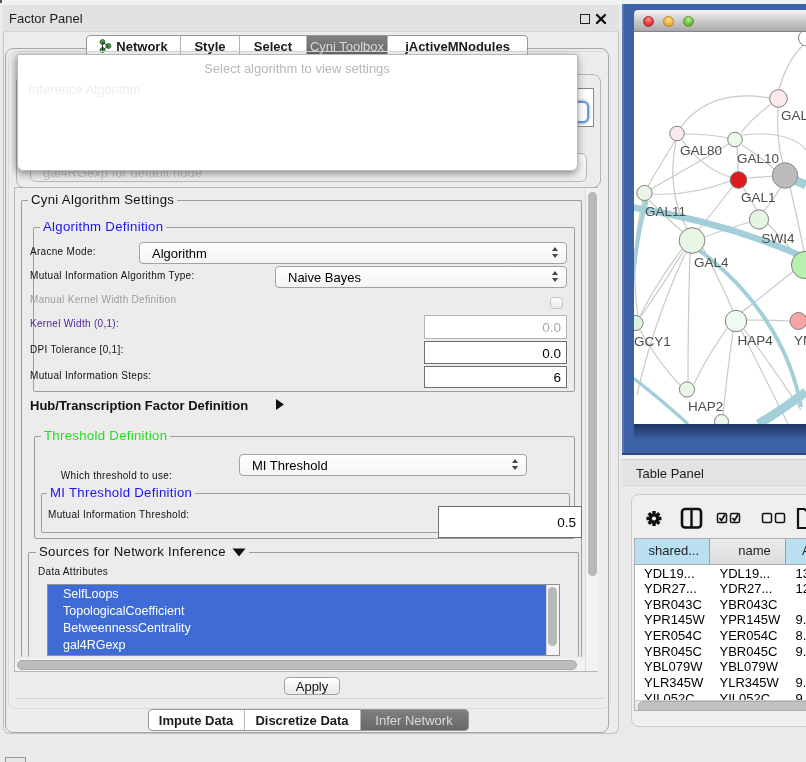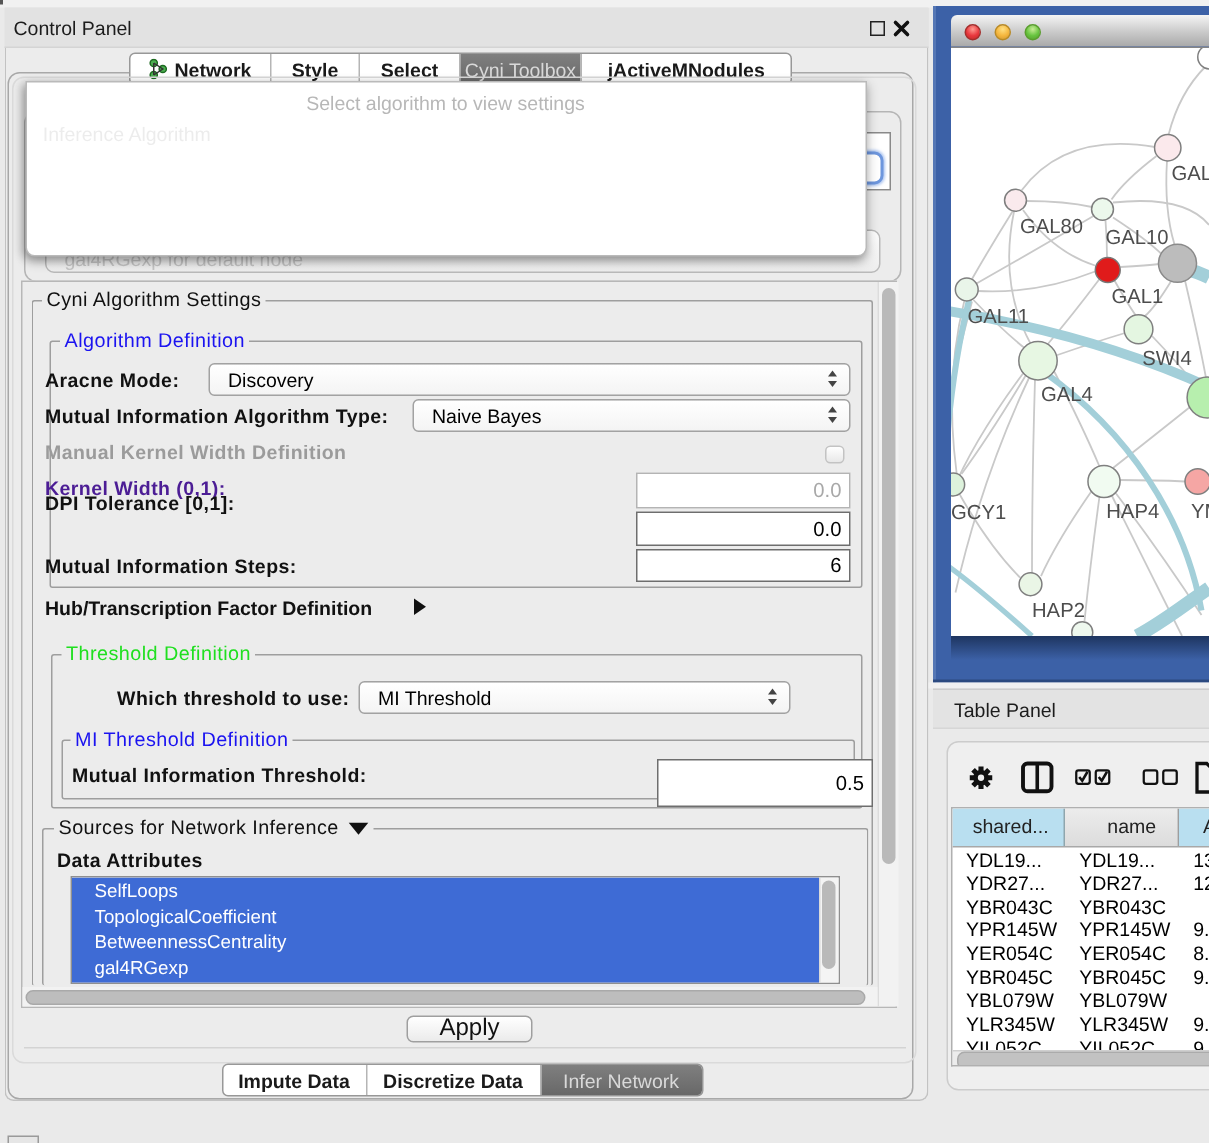--- a/index.html
+++ b/index.html
@@ -1,20 +1,20 @@
 <!DOCTYPE html>
 <html><head>
 <meta charset="utf-8">
 <style>
 html,body{margin:0;padding:0}
 #root{position:relative;width:806px;height:762px;background:#eaeaea;overflow:hidden;
  font-family:"Liberation Sans",sans-serif;font-size:13px;color:#111}
 .abs{position:absolute}
 .b{font-weight:bold}
-.fl{font-weight:bold;font-size:13px;letter-spacing:0.3px}
+.fl{font-weight:normal;font-size:10px;letter-spacing:0.3px}
 .grp{position:absolute;border:1px solid #9e9e9e;border-radius:2px}
 .gtitle{position:absolute;top:-8px;background:#ececec;padding:0 3px;line-height:14px;font-size:13.2px;letter-spacing:0.3px}
 .combo{position:absolute;background:linear-gradient(#ffffff,#f4f4f4);border:1px solid #a2a2a2;border-radius:4px;box-sizing:border-box}
 .combo .txt{position:absolute;left:12px;top:0;bottom:0;display:flex;align-items:center;font-size:13px;color:#000}
 .carr{position:absolute;right:7px;top:50%;margin-top:-6px;width:7px;height:12px}
 .carr i{display:block;width:0;height:0;border-left:3.5px solid transparent;border-right:3.5px solid transparent}
 .carr .u{border-bottom:4.5px solid #444;margin-bottom:2.5px}
 .carr .d{border-top:4.5px solid #444}
 .tf{position:absolute;background:#fff;box-sizing:border-box;text-align:right;font-size:13px}
 .tf span{font-size:13.5px}
@@ -25,21 +25,21 @@
 .seg div.sel{background:linear-gradient(#7f7f7f,#686868);color:#d9d9d9;font-weight:normal}
 </style>
 </head>
 <body>
 <div id="root">
 <div class="abs" style="left:0;top:0;width:806px;height:5px;background:#f1f1f1"></div>
 <div class="abs" style="left:0;top:0;width:2px;height:3px;background:#555"></div>
 
 <div class="abs" id="cpwin" style="left:3px;top:5px;width:616px;height:729px;background:#ececec;border:1px solid #c2c2c2;border-top:none;border-radius:0 0 6px 6px;box-sizing:border-box"></div>
 <div class="abs" style="left:3px;top:5px;width:616px;height:26px;background:#e2e2e2;border-bottom:1px solid #d4d4d4"></div>
-<div class="abs" style="left:9px;top:11px;font-size:13px;color:#1c1c1c">Control Panel</div>
+<div class="abs" style="left:9px;top:11px;font-size:13px;color:#1c1c1c">Factor Panel</div>
 <div class="abs" style="left:580px;top:14px;width:8px;height:8px;border:1.5px solid #222"></div>
 <svg class="abs" style="left:595px;top:13px" width="12" height="12" viewBox="0 0 12 12">
       <path d="M2 2 L10 10 M10 2 L2 10" stroke="#111" stroke-width="2.4" stroke-linecap="round"></path>
     </svg>
 
 <div class="abs" style="left:5px;top:48px;width:604px;height:685px;border:1px solid #a8a8a8;border-radius:8px;background:#ececec;box-sizing:border-box"></div>
 
 <div class="seg" style="left:86px;top:35px;height:22px">
   <div style="width:94px"><svg width="13" height="14" viewBox="0 0 13 14" style="margin-right:4px">
           <circle cx="3.5" cy="3" r="2.4" fill="#4caf50" stroke="#1e6b22" stroke-width="1"></circle>
@@ -65,58 +65,58 @@
 
 <div class="grp" style="left:21px;top:200px;width:559px;height:456px;border-bottom:none">
   <span class="gtitle" style="left:6px;color:#111">Cyni Algorithm Settings</span>
 </div>
 
 <div class="grp" style="left:33px;top:227px;width:540px;height:163px">
   <span class="gtitle" style="left:6px;color:#1b13f0">Algorithm Definition</span>
 </div>
 <div class="abs fl" style="left:30px;top:246px">Aracne Mode:</div>
 <div class="combo" style="left:139px;top:242px;width:428px;height:22px">
-      <span class="txt">Discovery</span>
+      <span class="txt">Algorithm</span>
       <span class="carr">
         <i class="u"></i>
         <i class="d"></i>
       </span>
     </div>
 <div class="abs fl" style="left:30px;top:270px">Mutual Information Algorithm Type:</div>
 <div class="combo" style="left:275px;top:266px;width:292px;height:22px">
       <span class="txt">Naive Bayes</span>
       <span class="carr">
         <i class="u"></i>
         <i class="d"></i>
       </span>
     </div>
 <div class="abs fl" style="left:30px;top:294px;color:#9b9b9b">Manual Kernel Width Definition</div>
 <div class="abs" style="left:550px;top:297px;width:12.5px;height:11.5px;border:1px solid #c3c3c3;border-radius:3.5px;background:linear-gradient(#ffffff,#e8e8e8);box-sizing:border-box"></div>
 <div class="abs fl" style="left:30px;top:318px;color:#4c1d95">Kernel Width (0,1):</div>
 <div class="tf" style="left:424px;top:315px;width:143px;height:23.5px;border:1px solid #b4b4b4;color:#a8a8a8">
       <span>0.0</span>
     </div>
-<div class="abs fl" style="left:30px;top:328px">DPI Tolerance [0,1]:</div>
+<div class="abs fl" style="left:30px;top:344px">DPI Tolerance [0,1]:</div>
 <div class="tf" style="left:424px;top:341px;width:143px;height:23px;border:1.3px solid #6e6e6e;color:#000">
       <span>0.0</span>
     </div>
 <div class="abs fl" style="left:30px;top:370px">Mutual Information Steps:</div>
 <div class="tf" style="left:424px;top:366px;width:143px;height:21.5px;border:1.3px solid #6e6e6e;color:#000">
       <span>6</span>
     </div>
 
 <div class="abs b" style="left:30px;top:398px">Hub/Transcription Factor Definition</div>
 <svg class="abs" style="left:274px;top:398px" width="12" height="13" viewBox="0 0 12 13">
       <path d="M2 1 L10 6.5 L2 12 Z" fill="#111"></path>
     </svg>
 
 <div class="grp" style="left:34px;top:436px;width:539px;height:101px">
   <span class="gtitle" style="left:6px;color:#1fdf1f">Threshold Definition</span>
 </div>
-<div class="abs fl" style="left:0px;top:458px;width:233px;text-align:right">Which threshold to use:</div>
+<div class="abs fl" style="left:0px;top:470px;width:233px;text-align:center">Which threshold to use:</div>
 <div class="combo" style="left:239px;top:454px;width:288px;height:22px">
       <span class="txt">MI Threshold</span>
       <span class="carr">
         <i class="u"></i>
         <i class="d"></i>
       </span>
     </div>
 <div class="grp" style="left:41px;top:493px;width:527px;height:38px">
   <span class="gtitle" style="left:5px;color:#1b13f0">MI Threshold Definition</span>
 </div>
@@ -137,21 +137,21 @@
   <div class="abs" style="left:498px;top:0;width:13px;height:72px;background:#f4f4f4;border-left:1px solid #d8d8d8"></div>
   <div class="abs" style="left:500px;top:2px;width:9px;height:59px;background:#b9b9b9;border-radius:4.5px"></div>
 </div>
 
 <div class="abs" style="left:585px;top:188px;width:13px;height:483px;background:#f2f2f2;border-left:1px solid #dcdcdc"></div>
 <div class="abs" style="left:587.5px;top:192px;width:9px;height:384px;background:#b9b9b9;border-radius:4.5px"></div>
 
 <div class="abs" style="left:15px;top:658px;width:570px;height:13px;background:#f2f2f2"></div>
 <div class="abs" style="left:17px;top:659.5px;width:560px;height:10px;background:#bdbdbd;border:1px solid #a9a9a9;border-radius:5.5px;box-sizing:border-box"></div>
 
-<div class="abs" style="left:271px;top:677px;width:84px;height:18px;background:linear-gradient(#ffffff,#ebebeb);border:1px solid #9f9f9f;border-radius:4.5px;box-sizing:border-box;display:flex;align-items:center;justify-content:center;font-size:16px">Apply</div>
+<div class="abs" style="left:284px;top:677px;width:56px;height:18px;background:linear-gradient(#ffffff,#ebebeb);border:1px solid #9f9f9f;border-radius:4.5px;box-sizing:border-box;display:flex;align-items:center;justify-content:center;font-size:13px">Apply</div>
 
 <div class="abs" style="left:16px;top:698px;width:588px;height:1px;background:#d3d3d3"></div>
 
 <div class="seg" style="left:147.5px;top:709px;height:22px">
   <div style="width:96px">Impute Data</div>
   <div style="width:116px">Discretize Data</div>
   <div class="sel" style="width:107px">Infer Network</div>
 </div>
 
 <div class="abs" style="left:16.5px;top:54px;width:561px;height:117px;background:#fff;border:1px solid #bababa;border-radius:0 0 6px 6px;box-shadow:0 3px 8px rgba(0,0,0,0.3),-2px 2px 6px rgba(0,0,0,0.18);box-sizing:border-box">

